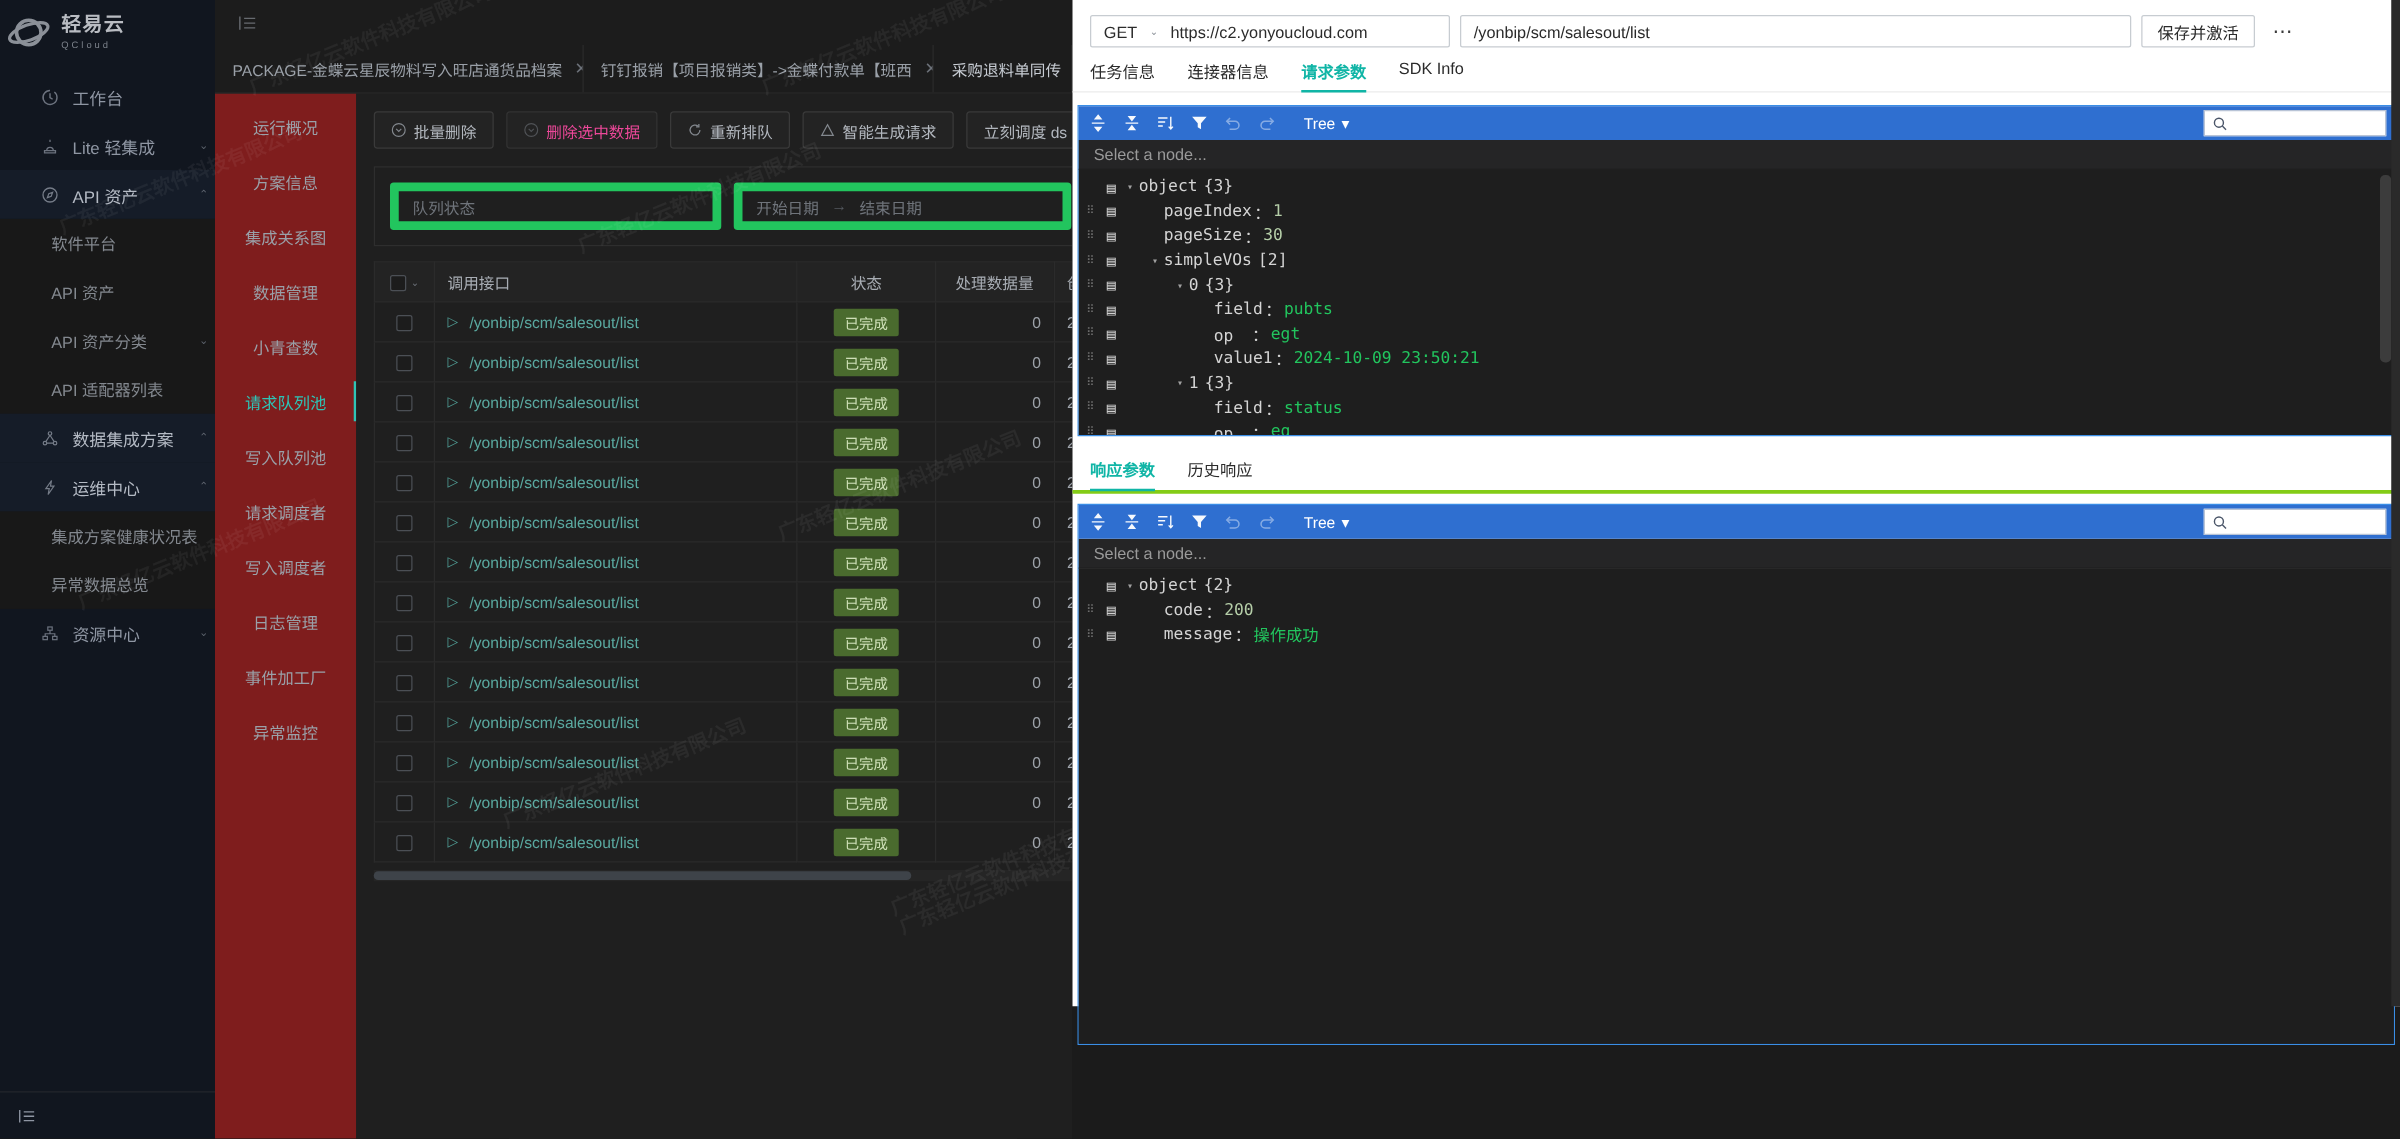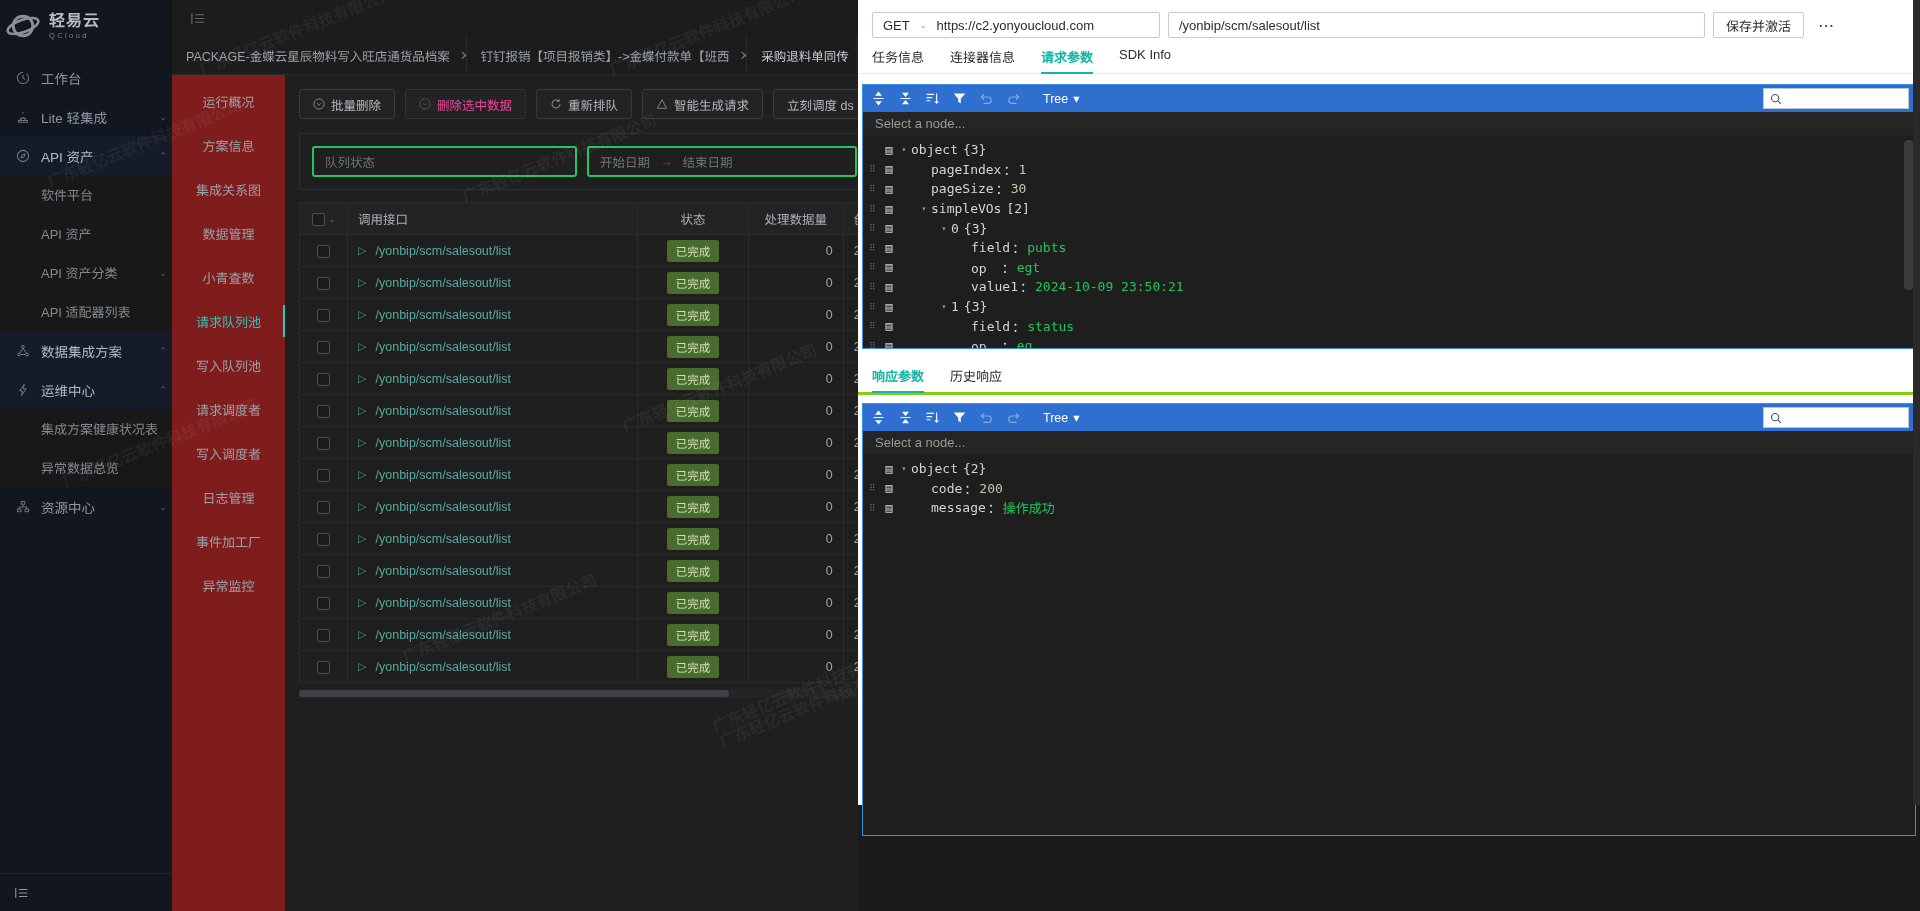--- a/index.html
+++ b/index.html
@@ -25,21 +25,21 @@
     padding-left: 6px;
   }
   .logo-mark { width: 34px; height: 30px; flex: 0 0 34px; opacity: .78; }
   .logo-text { display: flex; flex-direction: column; line-height: 1; }
   .logo-cn { font-size: 16px; color: #b9bcc2; letter-spacing: 1px; font-weight: 600; }
   .logo-en { font-size: 7.5px; color: #7d838c; letter-spacing: 2.4px; margin-top: 3px; }
 
   .nav { flex: 1 1 auto; overflow: hidden; padding-top: 6px; }
   .nav-item {
     display: flex; align-items: center; height: 39px;
-    padding-left: 14px; font-size: 13.5px; color: #8f96a3;
+    padding-left: 31px; font-size: 13.5px; color: #8f96a3;
     cursor: pointer; position: relative;
   }
   .nav-item .ic { width: 18px; flex: 0 0 18px; display: flex; align-items: center; justify-content: center; margin-right: 9px; opacity: .72; }
   .nav-item .lbl { flex: 1 1 auto; white-space: nowrap; }
   .nav-item .arrow { width: 18px; flex: 0 0 18px; font-size: 9px; color: #5d636d; text-align: center; }
   .nav-item.group { background: #151c28; }
   .nav-item.group .lbl { color: #b4bac4; }
   .nav-sub {
     display: flex; align-items: center; height: 39px;
     padding-left: 41px; font-size: 13px; color: #83888f;
@@ -95,21 +95,21 @@
   }
   .btn.disabled { color: #ec4899; border-color: #333; cursor: default; }
   .btn .g { opacity: .8; display: inline-flex; }
 
   .filterbar {
     border: 1px solid #2e2e2e; background: #1f1f1f;
     padding: 12px; display: flex; gap: 10px; margin-bottom: 12px;
     width: 770px;
   }
   .fld {
-    height: 31px; border: 2px solid #22c55e; background: #1f1f1f; border-radius: 3px;
+    height: 31px; border: 7px solid #22c55e; background: #1f1f1f; border-radius: 3px;
     display: flex; align-items: center; padding: 12px 11px;
     font-size: 12.5px; color: #6f747b;
   }
   .fld.w1 { width: 265px; }
   .fld.date { width: 270px; gap: 10px; }
   .fld .sep { color: #55595f; }
 
   table.grid { border-collapse: collapse; width: 770px; table-layout: fixed; }
   table.grid th, table.grid td {
     border: 1px solid #2b2b2b; height: 32px; font-weight: normal;

